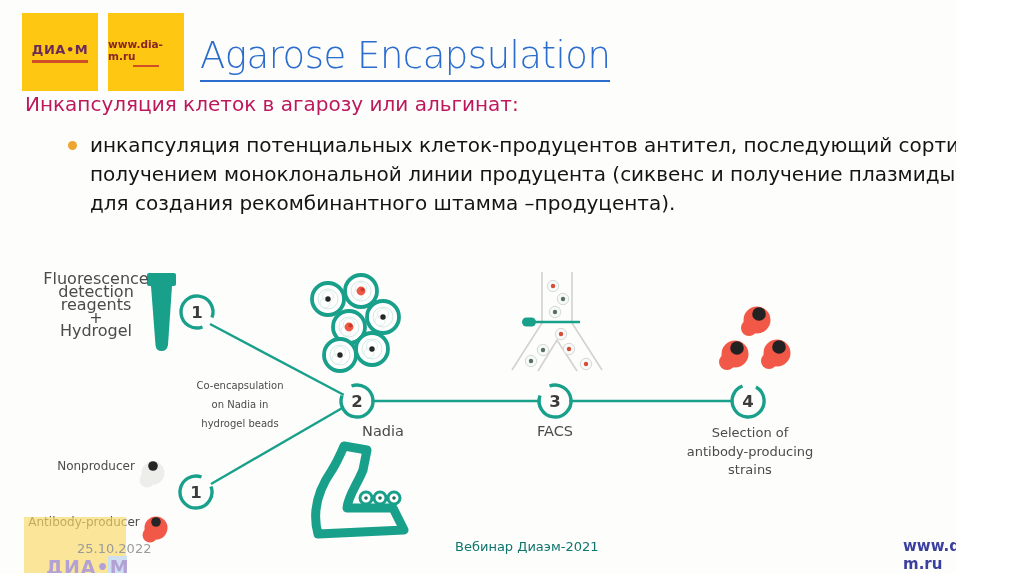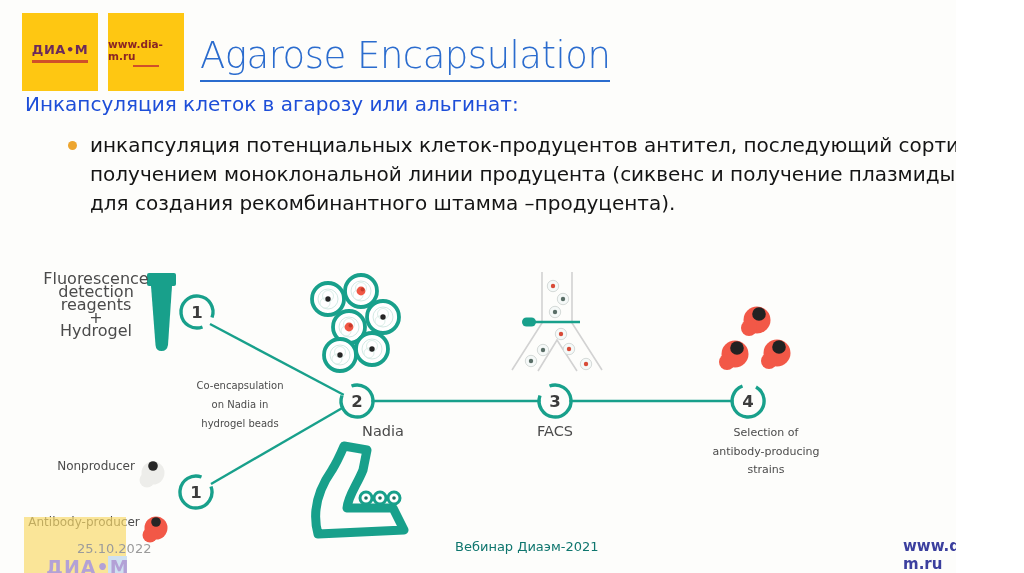--- a/index.html
+++ b/index.html
@@ -15,36 +15,36 @@
   .logo-text-2{font-size:10.5px;font-weight:bold;color:#8a2525;}
   .tagline-bar{height:3px;background:#c83a2e;margin-top:3px;opacity:.85;}
 
   
   #title-wrap{position:absolute;left:200px;top:34px;}
   #title-wrap a{display:inline-block;color:#2b6cce;font-size:37px;font-weight:300;
         text-decoration:none;border-bottom:2.5px solid #2b6cce;padding-bottom:3px;
         letter-spacing:-0.5px;}
 
   
-  #heading{position:absolute;left:25px;top:92px;font-size:20px;color:#1d4ed8;}
+  #heading{position:absolute;left:25px;top:92px;font-size:20px;color:#be185d;}
   #bullet-item{position:absolute;left:68px;top:131px;width:940px;display:flex;}
   #bullet-dot{width:9px;height:9px;border-radius:50%;background:#eda52f;margin-top:10px;flex:0 0 auto;}
   #bullet-text{margin-left:13px;font-size:20px;line-height:29px;color:#141414;white-space:pre-line;}
 
   
   #diagram{position:absolute;left:0;top:0;width:1024px;height:573px;z-index:1;}
 
   
   .dlabel{position:absolute;transform:translateX(-50%);text-align:center;color:#4b4b4b;
           white-space:pre-line;z-index:2;font-weight:500;}
   #reagents-label{left:96px;top:272px;font-size:16px;line-height:13px;}
   #coencapsulation-label{left:240px;top:376px;font-size:10px;line-height:19px;}
   #nadia-label{left:356px;top:423px;font-size:14.5px;margin-left:27px;}
   #facs-label{left:555px;top:423px;font-size:14.5px;}
-  #selection-label{left:750px;top:424px;font-size:11px;line-height:18.5px;margin-left:16px;}
+  #selection-label{left:750px;top:424px;font-size:13px;line-height:18.5px;}
   #nonproducer-label{left:96px;top:459px;font-size:12px;}
   #antibody-producer-label{left:84px;top:515px;font-size:12px;}
 
   
   #yellow-note{position:absolute;left:24px;top:517px;width:102px;height:56px;
                background:rgba(247,216,104,.68);z-index:3;}
   #blue-artifact{position:absolute;left:108px;top:556px;width:19px;height:17px;
                background:#cfe1f1;z-index:3;}
   #slide-date{position:absolute;left:77px;top:541px;font-size:13px;color:#9b9b9b;z-index:4;}
   #diam-watermark{position:absolute;left:46px;top:556px;font-size:19px;font-weight:bold;

